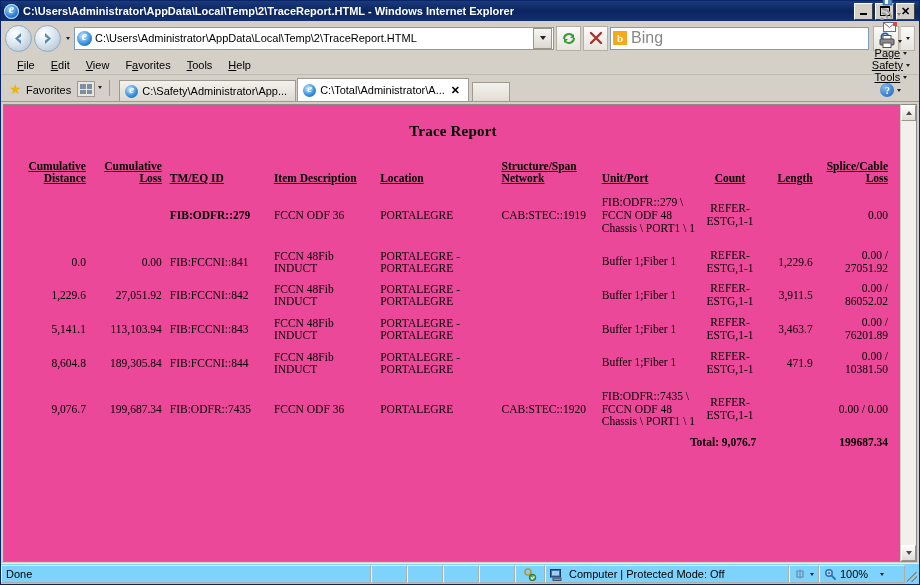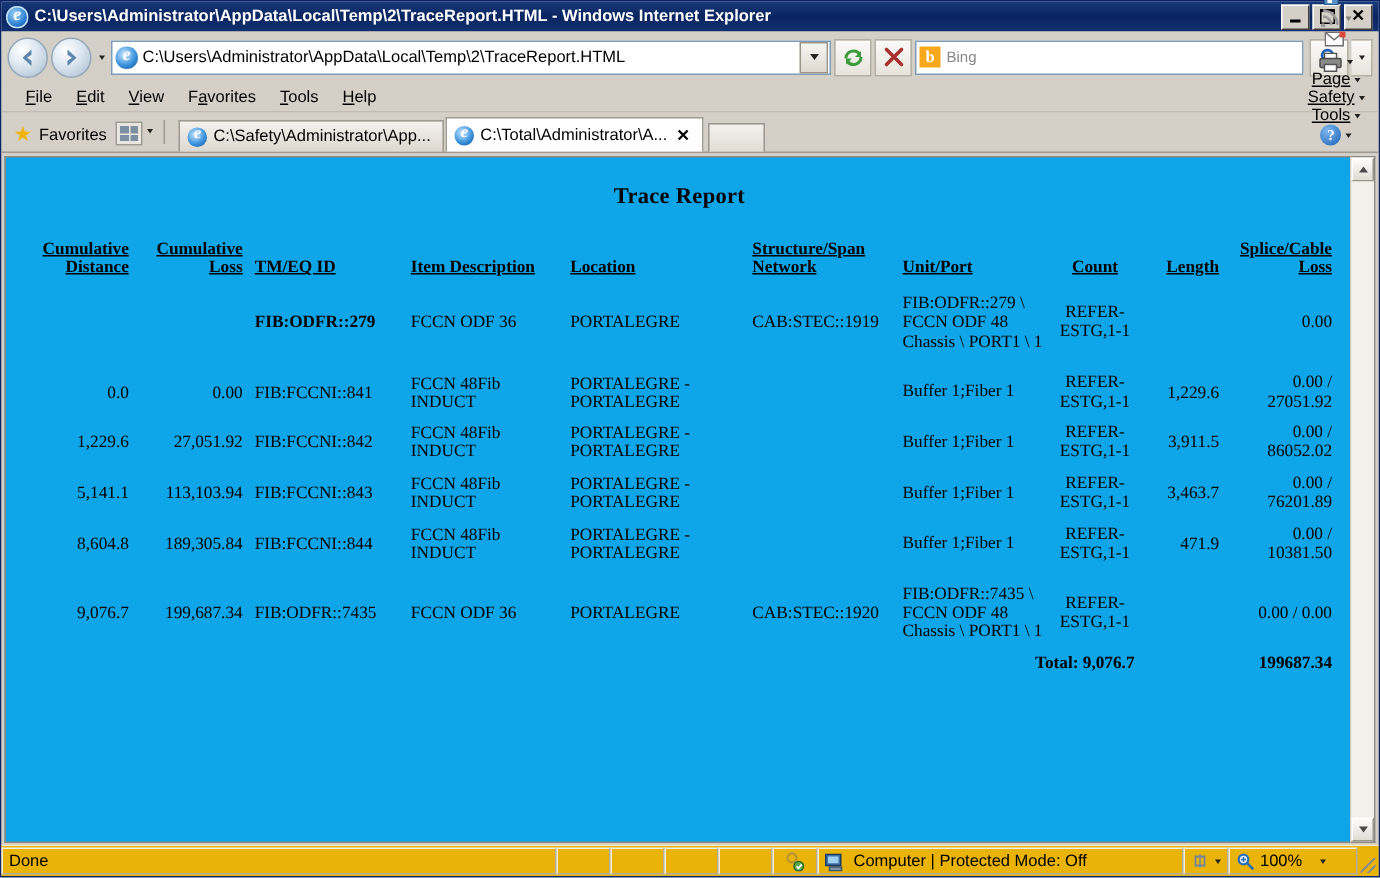--- a/index.html
+++ b/index.html
@@ -139,21 +139,21 @@
     width: 255px; height:21px; flex:0 0 auto;
     background:#fff; border:1px solid #7f9db9;
     display:flex; align-items:center; padding-left:2px;
   }
   .bing-ico {
     width:14px;height:14px;flex:0 0 auto;margin-right:4px;
     background:#f7a81b; color:#fff; font-weight:bold; font-size:11px;
     display:flex;align-items:center;justify-content:center;
     font-family:"Liberation Serif", serif;
   }
-  .search-ph { color:#888; font-size:10px; }
+  .search-ph { color:#888; font-size:16px; }
   .searchbtn {
     width:24px;height:23px;flex:0 0 auto; margin-left:2px;
     background: linear-gradient(to bottom,#fbfbfa,#e7e4dc);
     border:1px solid #b5b0a4;
     display:flex;align-items:center;justify-content:center;
   }
   .searchcaret{
     width:13px;height:23px;flex:0 0 auto;
     background: linear-gradient(to bottom,#fbfbfa,#e7e4dc);
     border:1px solid #b5b0a4; border-left:none;
@@ -238,21 +238,21 @@
   .content-outer {
     flex: 1 1 auto;
     background:#d4d0c8;
     padding: 2px 2px 1px 2px;
     box-sizing: border-box;
     display:flex;
     min-height: 0;
   }
   .content {
     flex:1 1 auto;
-    background:#0ea5e9;
+    background:#ec4899;
     border: 1px solid #8c8a84;
     border-right:none;
     position: relative;
     overflow:hidden;
     box-sizing: border-box;
     padding: 10px 8px 0 10px;
   }
   .scrollbar {
     width: 17px; flex:0 0 auto;
     background:#f0efe9;
@@ -323,21 +323,21 @@
   th.h-splice  { text-align:right; width:60px; }
   td.d-unit { text-align:left; line-height:1.12; }
   td.d-count { text-align:center; line-height:1.12; }
   td.d-splice { text-align:right; line-height:1.12; white-space:pre-line;}
   tr.spacer td { height: 6px; padding:0; }
   .totalrow td { font-weight:bold; padding-top:22px; text-align:right; }
 
   
   .statusbar {
     height: 20px; flex:0 0 auto;
-    background:#eab308;
+    background:#7dd3fc;
     display:flex; align-items:stretch;
     border-top:1px solid #eceae4;
     font-size:11px;
   }
   .sb-cell {
     border:1px solid #b0ada4;
     border-top-color:#f2f0ea; border-left-color:#f2f0ea;
     display:flex;align-items:center; padding:0 4px;
     box-sizing:border-box;
     margin: 1px 0 1px 0;

